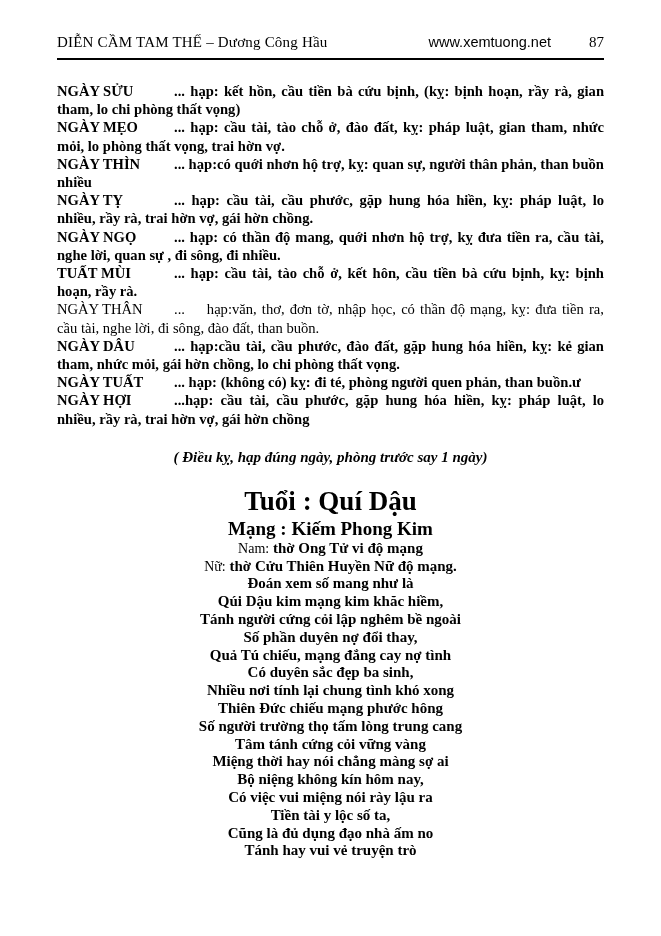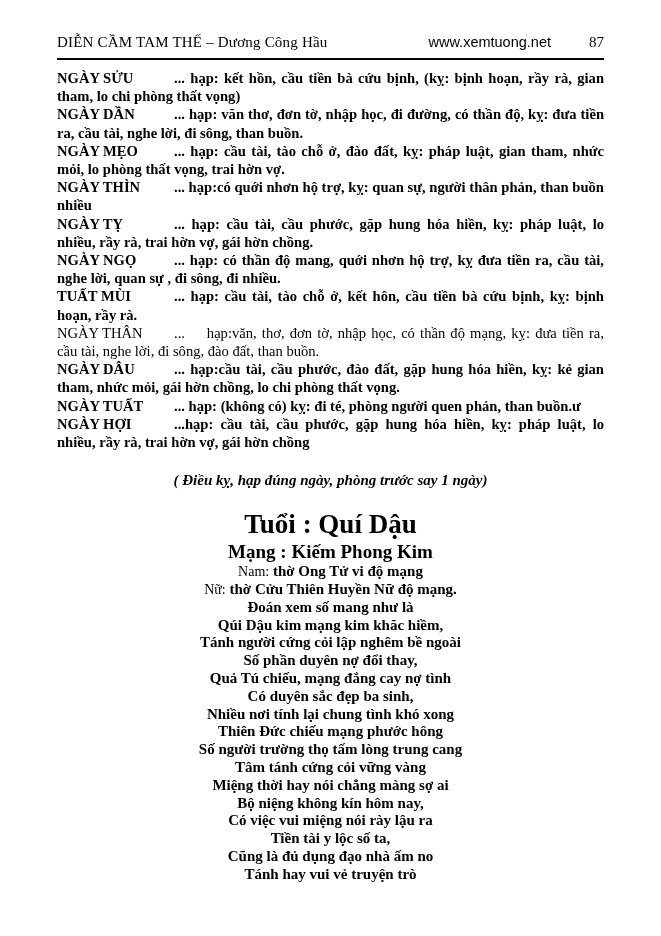--- a/index.html
+++ b/index.html
@@ -21,21 +21,21 @@
   }
   .header .book { font-size:15px; letter-spacing:0.2px; white-space:nowrap; }
   .header .spacer { flex:1; }
   .header .site {
     font-family:"Liberation Sans","DejaVu Sans",sans-serif;
     font-size:14.5px; white-space:nowrap;
   }
   .header .pageno { font-size:15px; margin-left:38px; }
 
   
-  .days { margin-top:9px; }
+  .days { margin-top:22px; }
   .day {
     margin:0;
     font-size:14.6px;
     font-weight:700;
     line-height:18.2px;
     text-align:justify;
   }
   .day .label { display:inline-block; width:117px; vertical-align:top; }
   .day.regular, .day.regular .label { font-weight:400; }
 
@@ -81,21 +81,20 @@
 
     <div class="header">
       <span class="book">DIỄN CẦM TAM THẾ – Dương Công Hầu</span>
       <span class="spacer"></span>
       <span class="site">www.xemtuong.net</span>
       <span class="pageno">87</span>
     </div>
 
     <div class="days">
       <p class="day"><span class="label">NGÀY SỬU</span><span>... hạp: kết hồn, cầu tiền bà cứu bịnh, (kỵ: bịnh hoạn, rầy rà, gian tham, lo chi phòng thất vọng)</span></p>
-      <p class="day"><span class="label">NGÀY DẦN</span><span>... hạp: văn thơ, đơn tờ, nhập học, đi đường, có thần độ, kỵ: đưa tiền ra, cầu tài, nghe lời, đi sông, than buồn.</span></p>
       <p class="day"><span class="label">NGÀY MẸO</span><span>... hạp: cầu tài, tào chỗ ở, đào đất, kỵ: pháp luật, gian tham, nhức mỏi, lo phòng thất vọng, trai hờn vợ.</span></p>
       <p class="day"><span class="label">NGÀY THÌN</span><span>... hạp:có quới nhơn hộ trợ, kỵ: quan sự, người thân phản, than buồn nhiều</span></p>
       <p class="day"><span class="label">NGÀY TỴ</span><span>... hạp: cầu tài, cầu phước, gặp hung hóa hiền, kỵ: pháp luật, lo nhiều, rầy rà, trai hờn vợ, gái hờn chồng.</span></p>
       <p class="day"><span class="label">NGÀY NGỌ</span><span>... hạp: có thần độ mang, quới nhơn hộ trợ, kỵ đưa tiền ra, cầu tài, nghe lời, quan sự , đi sông, đi nhiều.</span></p>
       <p class="day"><span class="label">TUẤT MÙI</span><span>... hạp: cầu tài, tào chỗ ở, kết hôn, cầu tiền bà cứu bịnh, kỵ: bịnh hoạn, rầy rà.</span></p>
       <p class="day regular"><span class="label">NGÀY THÂN</span><span>...  hạp:văn, thơ, đơn tờ, nhập học, có thần độ mạng, kỵ: đưa tiền ra, cầu tài, nghe lời, đi sông, đào đất, than buồn.</span></p>
       <p class="day"><span class="label">NGÀY DÂU</span><span>... hạp:cầu tài, cầu phước, đào đất, gặp hung hóa hiền, kỵ: kẻ gian tham, nhức mỏi, gái hờn chồng, lo chi phòng thất vọng.</span></p>
       <p class="day"><span class="label">NGÀY TUẤT</span><span>... hạp: (không có) kỵ: đi té, phòng người quen phản, than buồn.ư</span></p>
       <p class="day"><span class="label">NGÀY HỢI</span><span>...hạp: cầu tài, cầu phước, gặp hung hóa hiền, kỵ: pháp luật, lo nhiều, rầy rà, trai hờn vợ, gái hờn chồng</span></p>
     </div>

